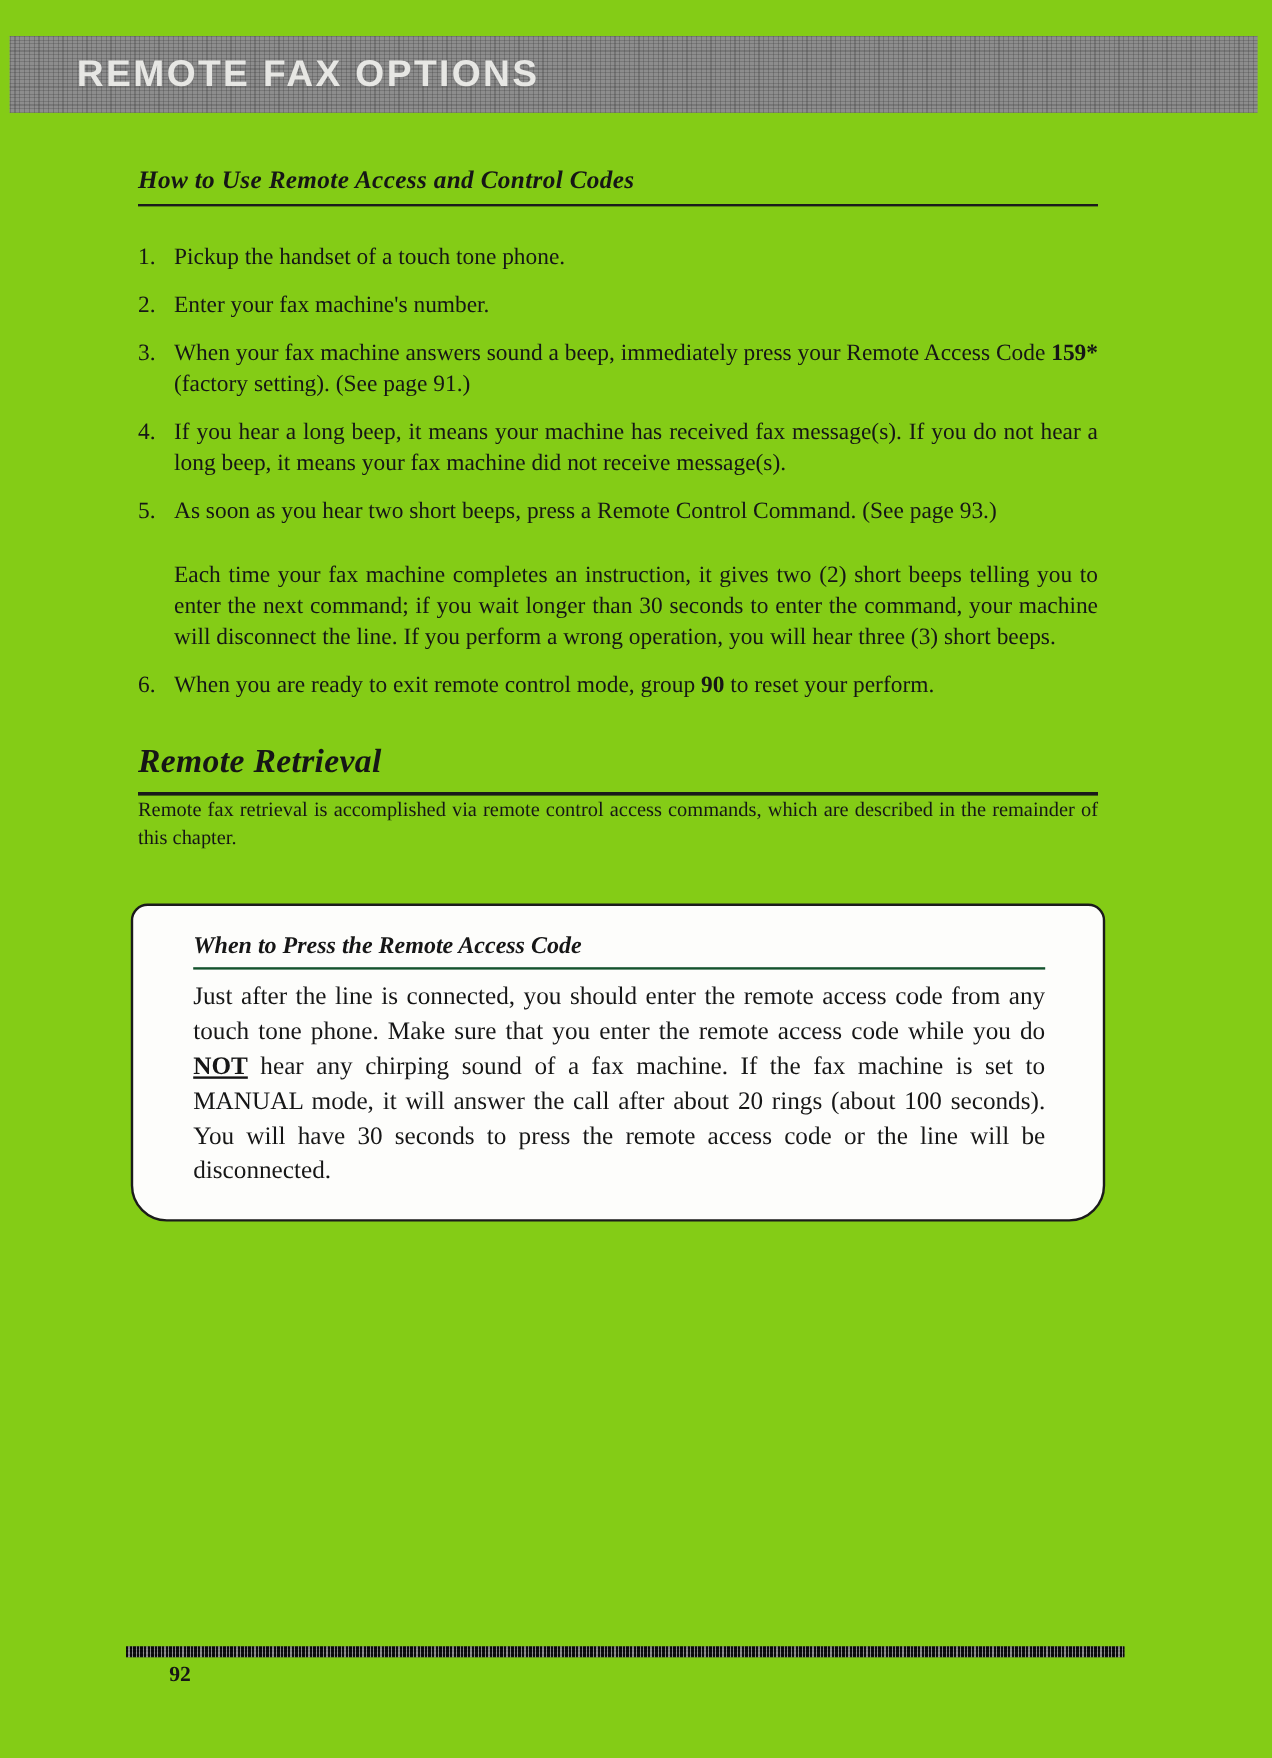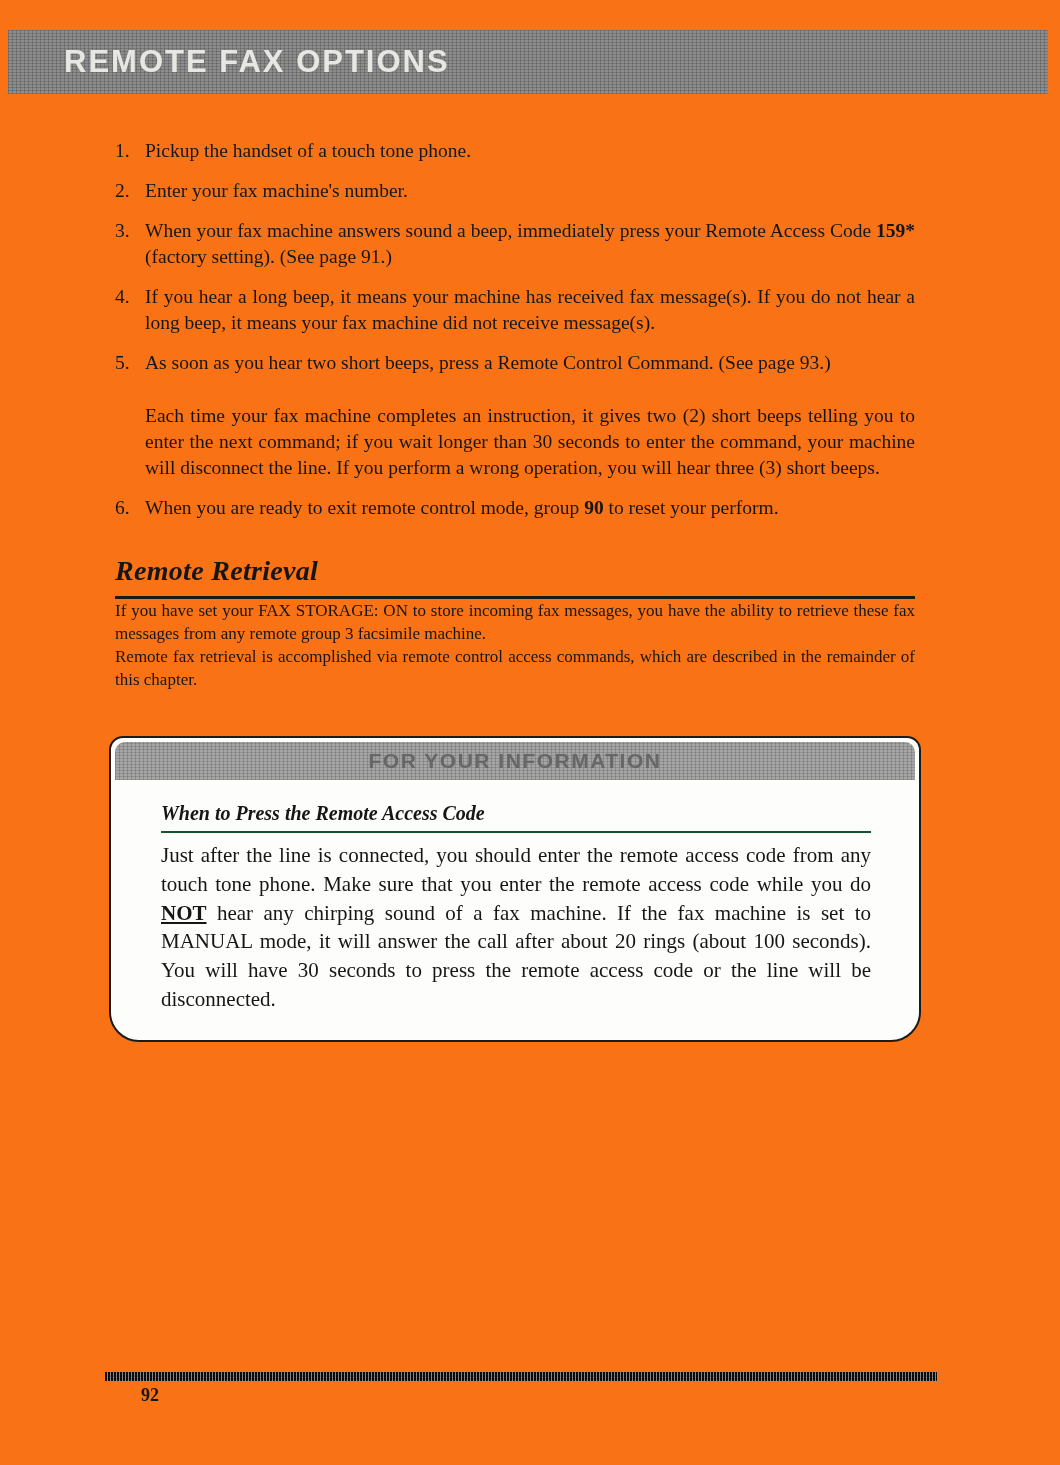--- a/index.html
+++ b/index.html
@@ -2,21 +2,21 @@
 <html><head>
 <meta charset="utf-8">
 <style>
   * { margin: 0; padding: 0; box-sizing: border-box; }
   html, body { background: #e8e8e4; }
   .page {
     position: relative;
     width: 1060px;
     height: 1465px;
     margin: 0 auto;
-    background: #f97316;
+    background: #84cc16;
     font-family: "Liberation Serif", "DejaVu Serif", serif;
     color: #161616;
     overflow: hidden;
   }
 
   
   .top-banner {
     position: absolute;
     top: 30px; left: 8px; right: 12px;
     height: 64px;
@@ -141,20 +141,21 @@
 <body>
 
 <div class="page">
 
   <div class="top-banner">
     <span class="top-banner-title">REMOTE FAX OPTIONS</span>
   </div>
 
   <div class="content">
 
+    <div class="section-title">How to Use Remote Access and Control Codes</div>
 
     <div class="list">
 
       <div class="li">
         <span class="num">1.</span>
         <div class="li-text">
           <span>Pickup the handset of a touch tone phone.</span>
         </div>
       </div>
 
@@ -192,28 +193,24 @@
         <div class="li-text">
           <span>When you are ready to exit remote control mode, group </span><span class="bold">90</span><span> to reset your perform.</span>
         </div>
       </div>
 
     </div>
 
     <div class="h2-title">Remote Retrieval</div>
 
     <div class="retrieval-para">
-      <div>If you have set your FAX STORAGE: ON to store incoming fax messages, you have the ability to retrieve these fax messages from any remote group 3 facsimile machine.</div>
       <div>Remote fax retrieval is accomplished via remote control access commands, which are described in the remainder of this chapter.</div>
     </div>
 
     <div class="info-box">
-      <div class="info-banner">
-        <span class="info-banner-title">FOR YOUR INFORMATION</span>
-      </div>
       <div class="info-inner">
         <div class="info-title">When to Press the Remote Access Code</div>
         <div class="info-para">
           <span>Just after the line is connected, you should enter the remote access code from any touch tone phone. Make sure that you enter the remote access code while you do </span><span class="not-emph">NOT</span><span> hear any chirping sound of a fax machine.  If the fax machine is set to MANUAL mode, it will answer the call after about 20 rings (about 100 seconds).  You will have 30 seconds to press the remote access code or the line will be disconnected.</span>
         </div>
       </div>
     </div>
 
   </div>
 

